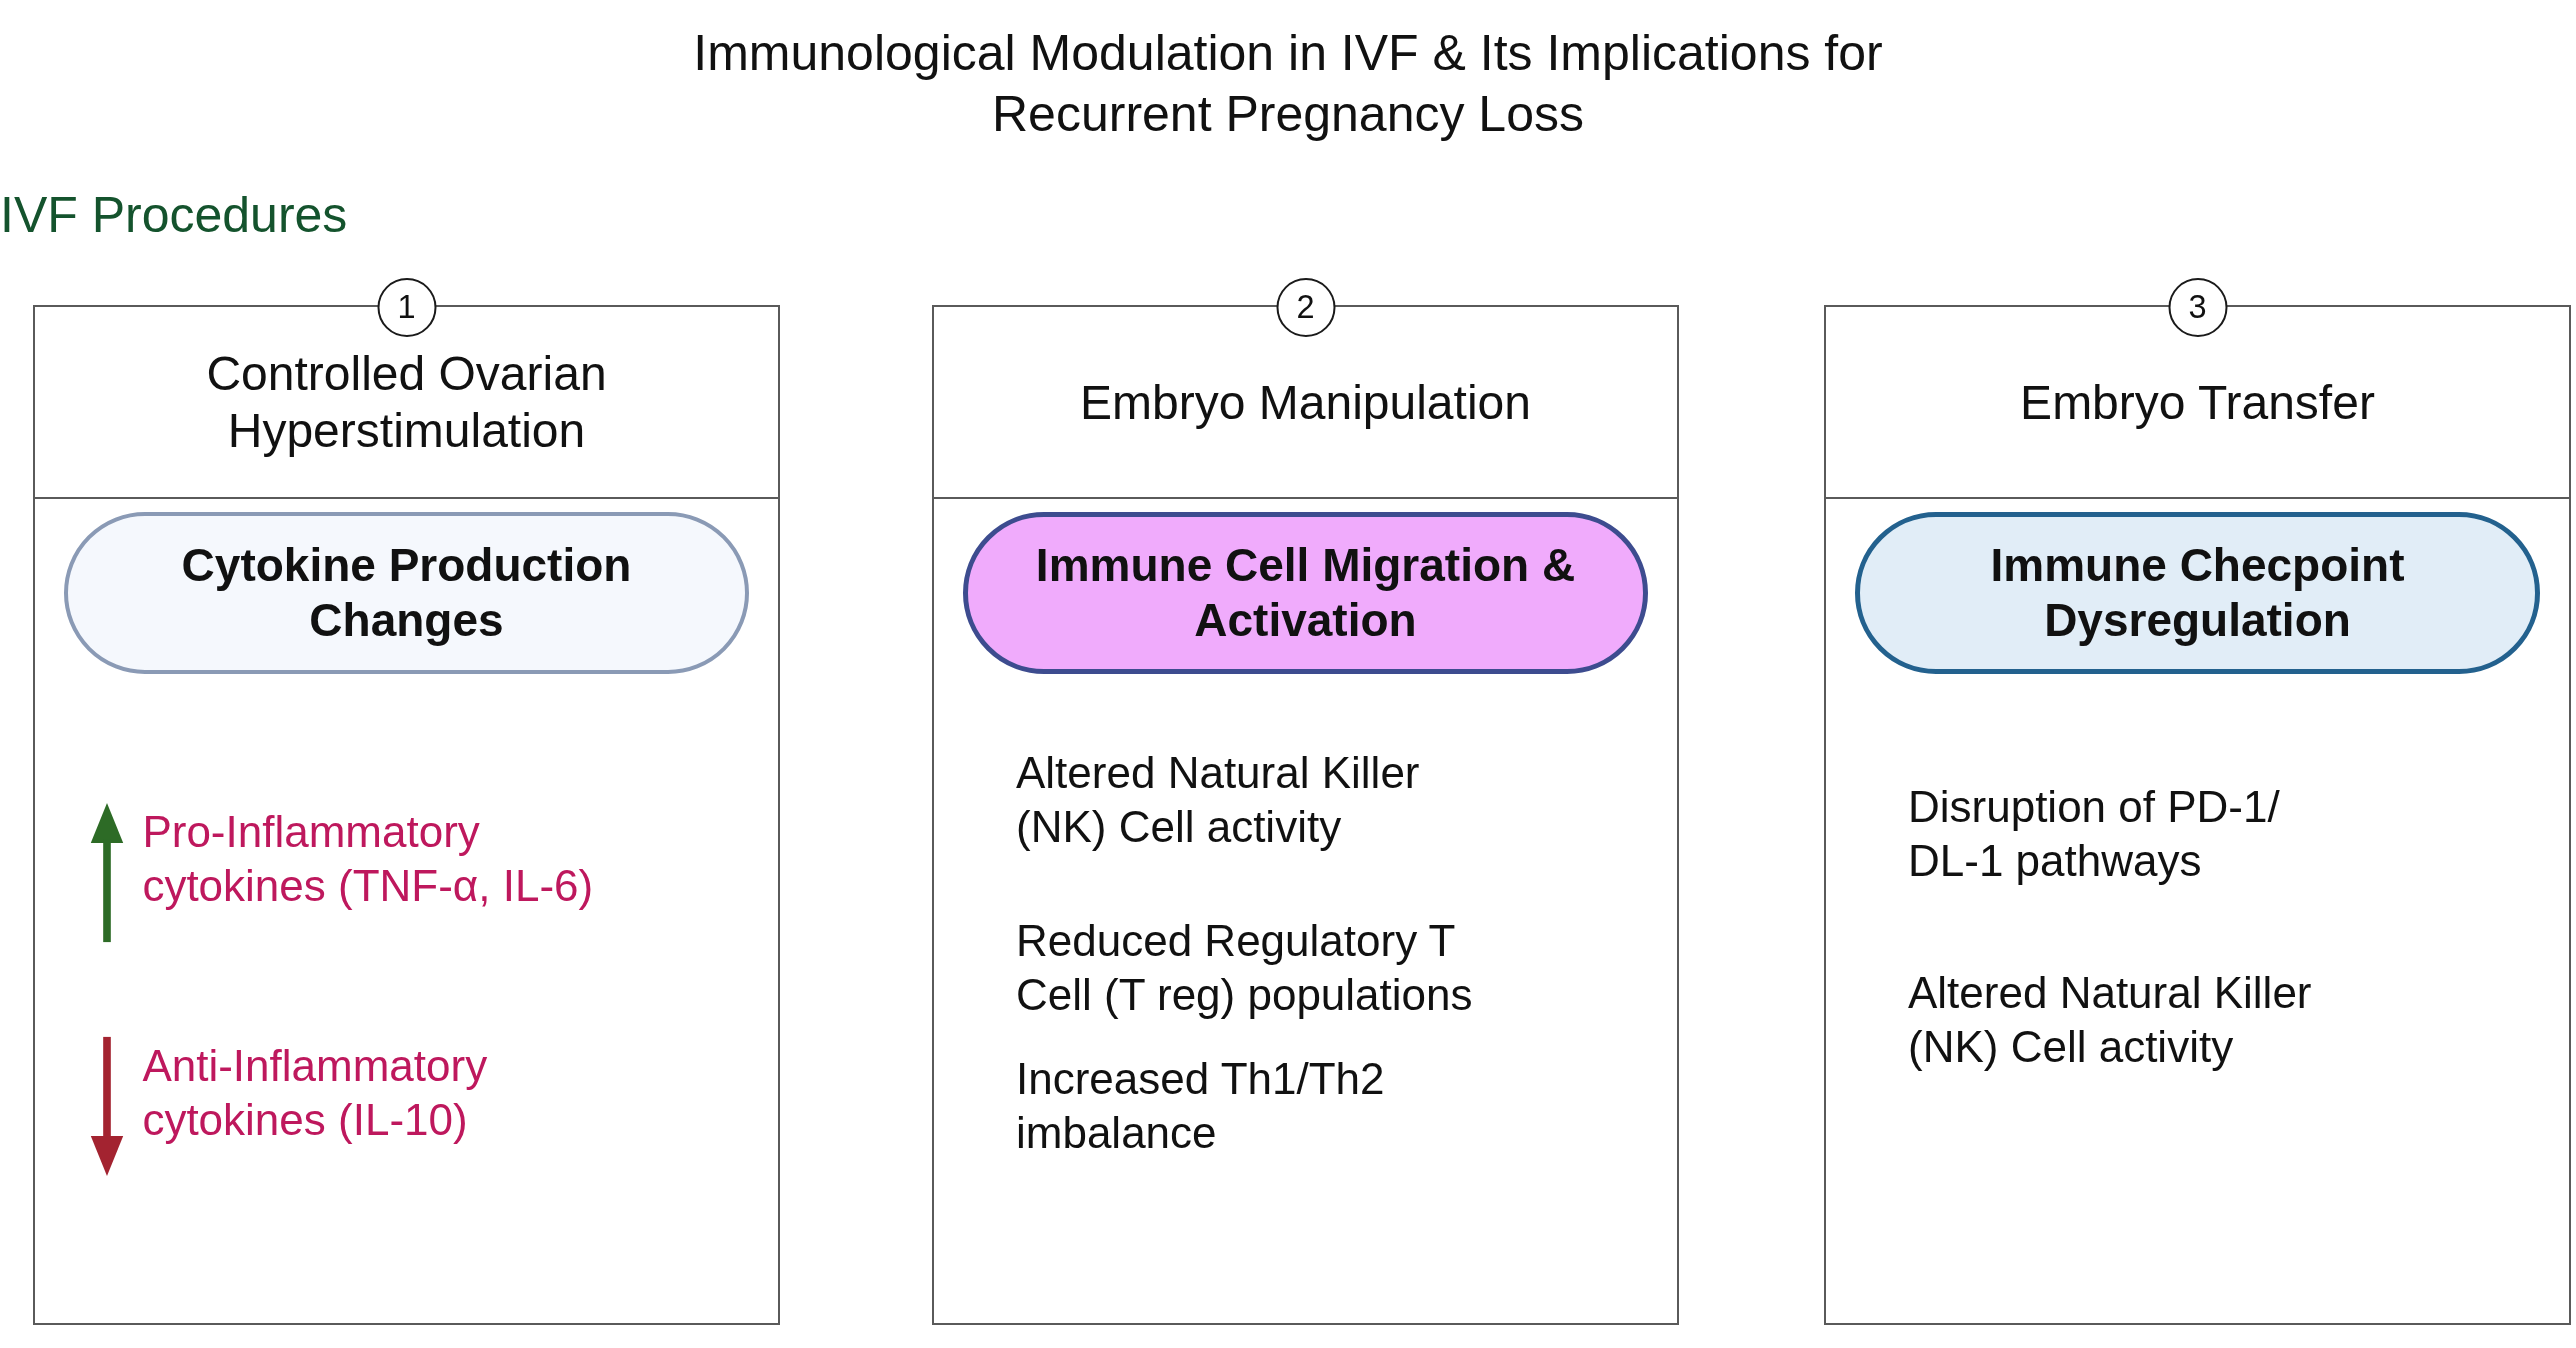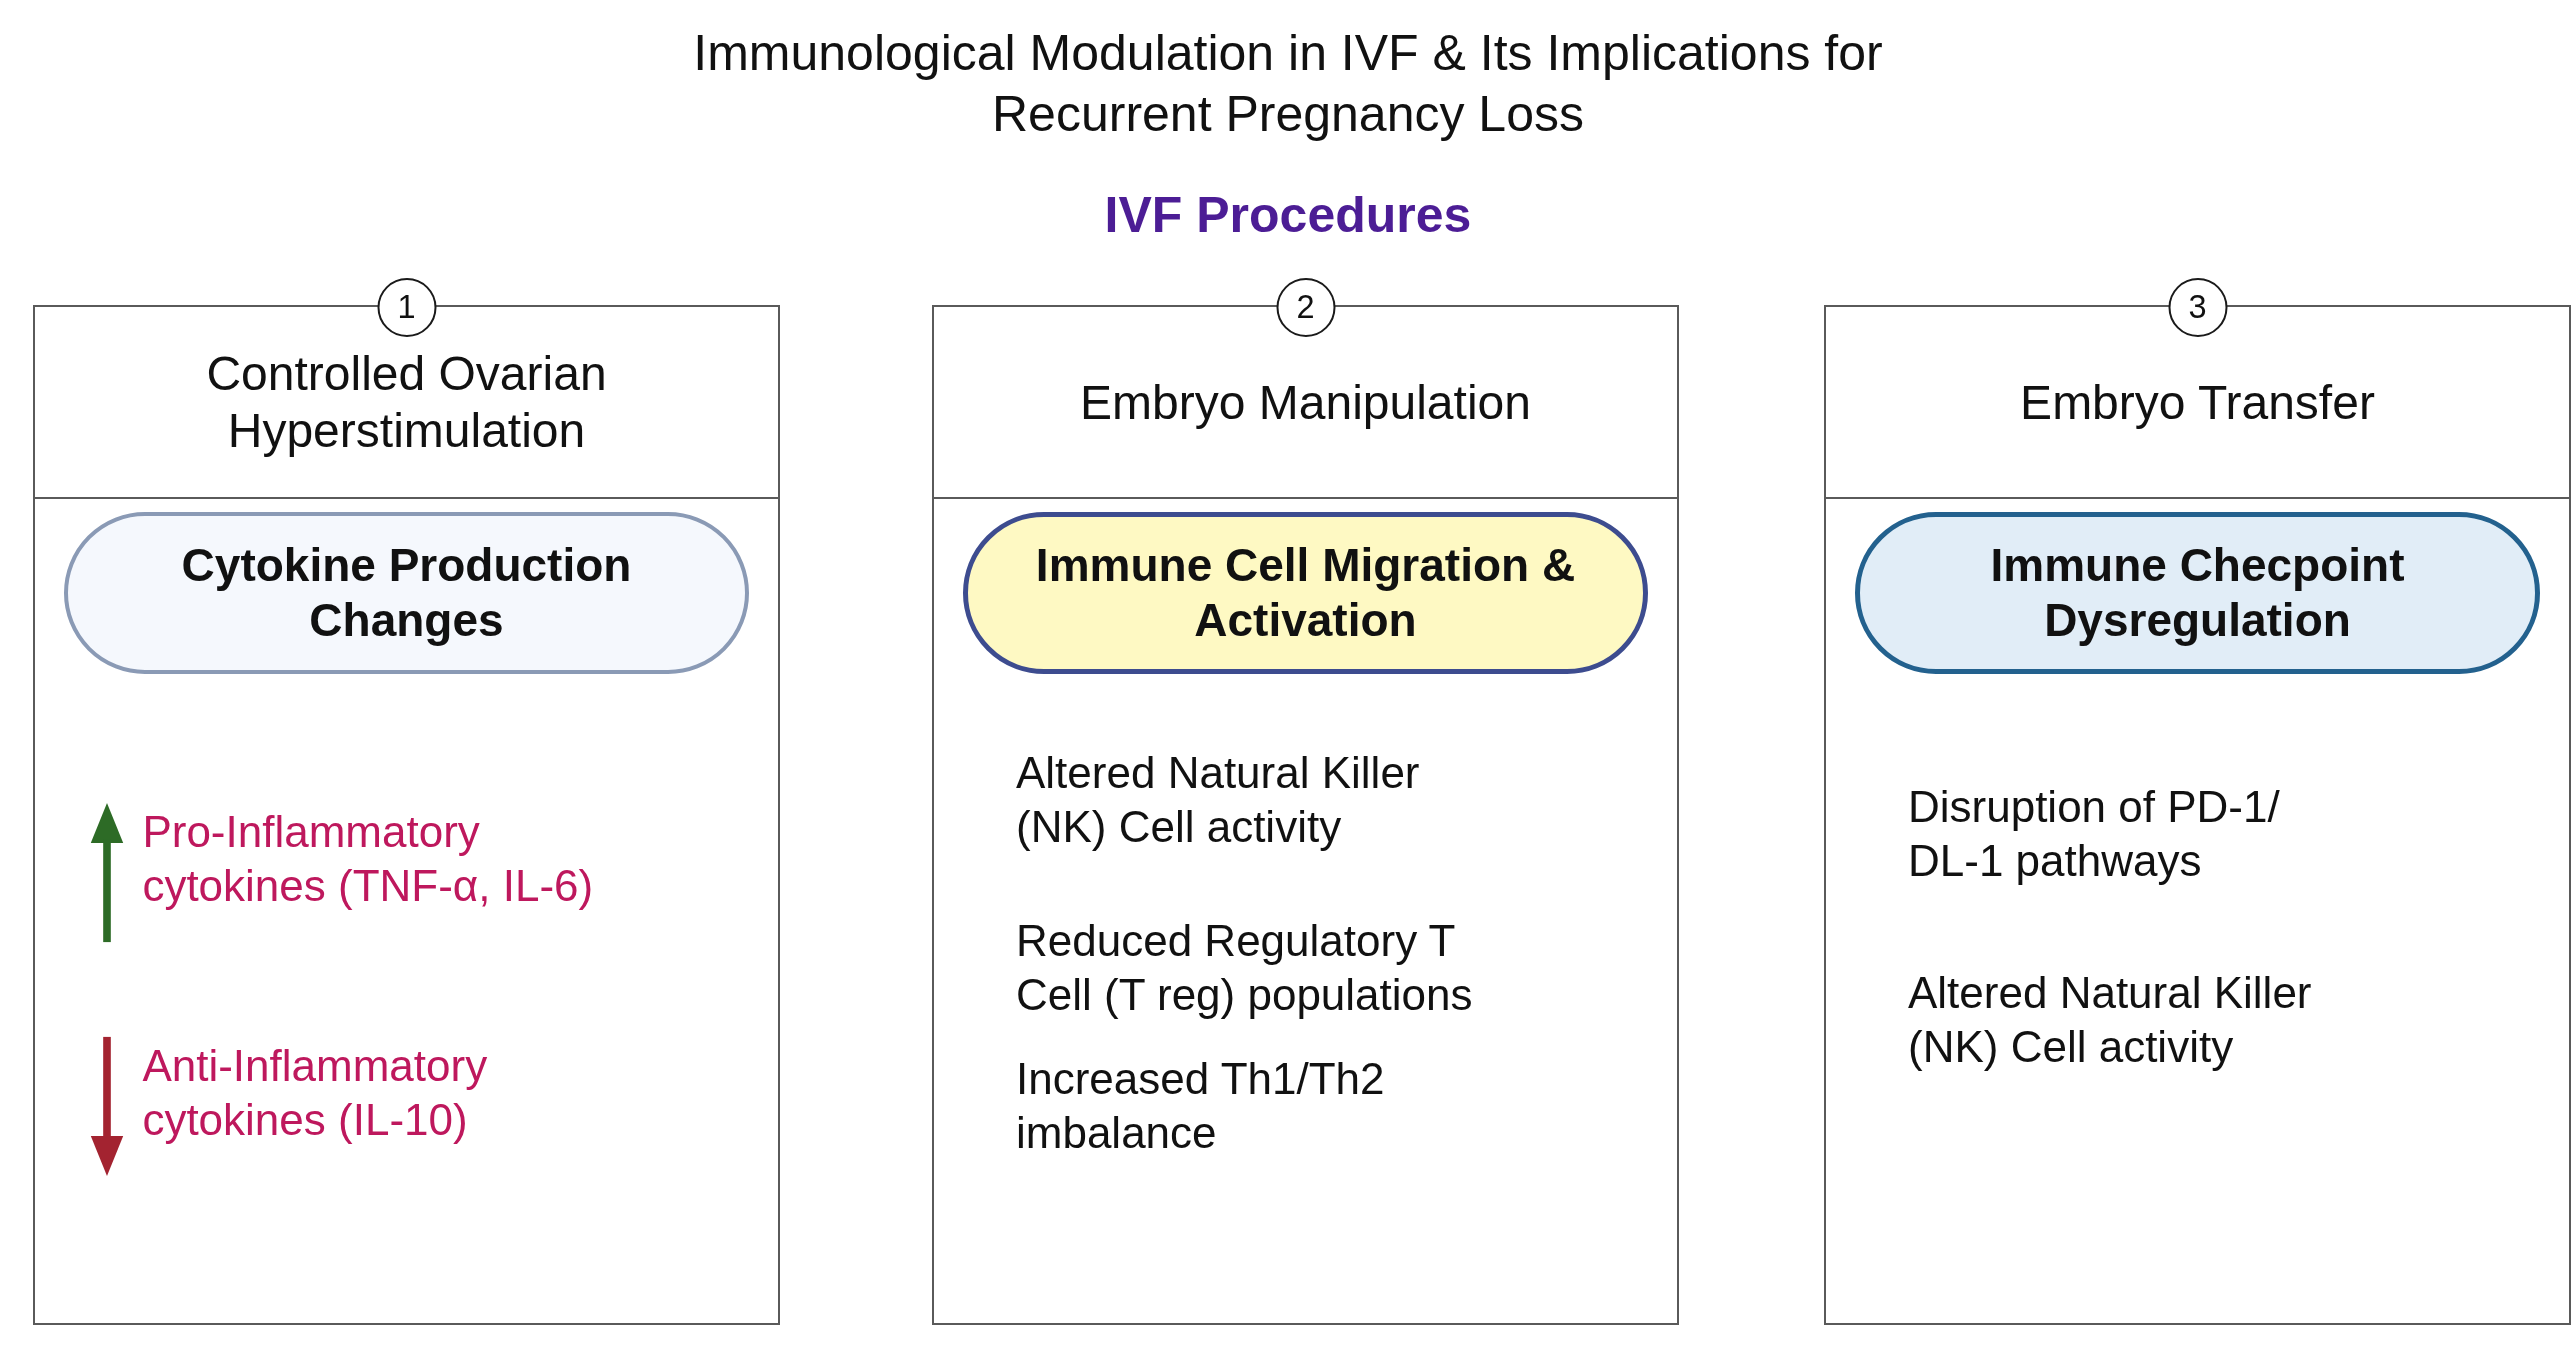--- a/index.html
+++ b/index.html
@@ -28,25 +28,24 @@
     line-height: 61px;
     font-weight: 400;
     color: #111111;
     white-space: pre-line;
   }
   #diagram-subtitle {
     position: absolute;
     left: 0;
     top: 186px;
     width: 2576px;
-    text-align: center;
     font-size: 50px;
     line-height: 59px;
-    font-weight: 700;
-    color: #4c1d95;
+    font-weight: 400;
+    color: #14532d;
   }
 
   
   .column {
     position: absolute;
     top: 305px;
     height: 1020px;
     box-sizing: border-box;
     border: 2.9px solid #5a5a5a;
     background: #ffffff;
@@ -113,21 +112,21 @@
   }
   .pill-label {
     font-size: 46px;
     line-height: 55px;
     font-weight: 700;
     color: #111111;
     white-space: pre-line;
     padding: 0 38px;
   }
   #pill-1 { border: 4.8px solid #8a9ab5; background: #f5f8fd; }
-  #pill-2 { border: 5.7px solid #3d4c8f; background: #fef9c3; }
+  #pill-2 { border: 5.7px solid #3d4c8f; background: #f0abfc; }
   #pill-3 { border: 5.7px solid #23618e; background: #e1edf7; }
 
   
   .column-body {
     position: absolute;
     left: 0;
     right: 0;
     top: 401px;
     bottom: 0;
   }

